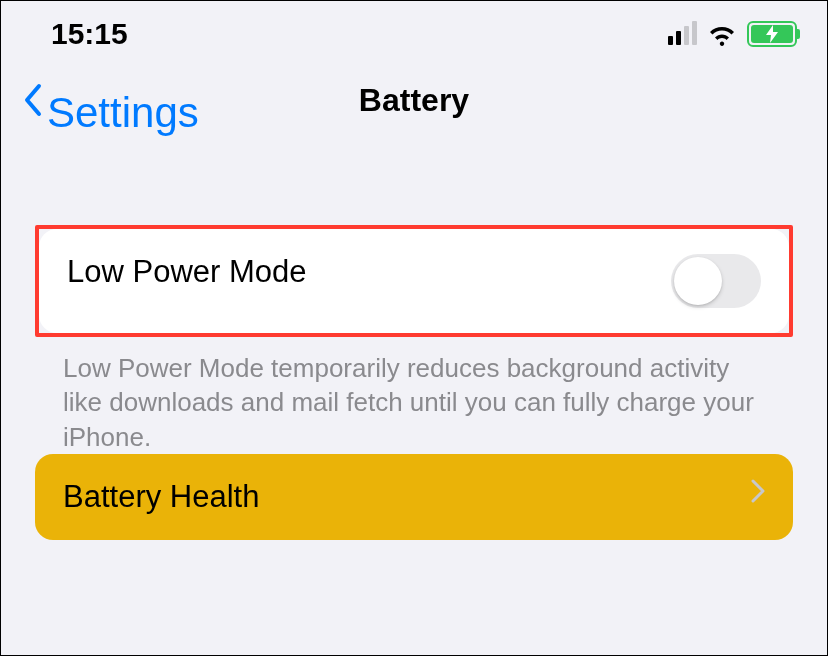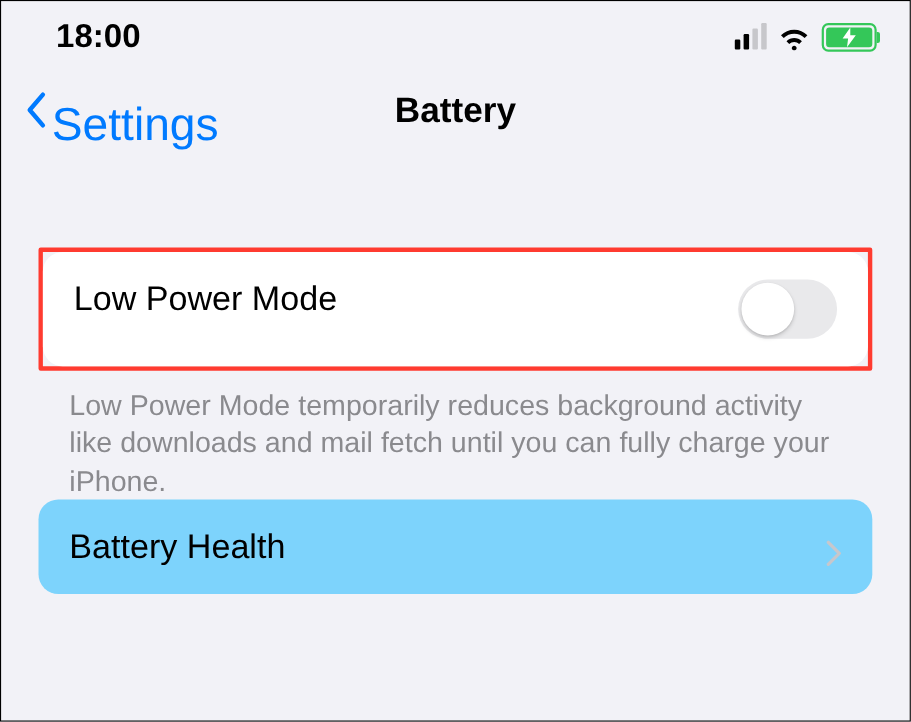--- a/index.html
+++ b/index.html
@@ -158,40 +158,40 @@
       border-radius: 50%;
       box-shadow: 0 2px 4px rgba(0,0,0,0.15), 0 1px 2px rgba(0,0,0,0.1);
     }
     .description {
       font-size: 26px;
       color: #8a8a8e;
       padding: 0 28px;
       line-height: 1.32;
     }
     .nav-row {
-      background: #7dd3fc;
+      background: #eab308;
       border-radius: 18px;
       padding: 25px 28px;
       display: flex;
-      align-items: flex-end;
+      align-items: flex-start;
       justify-content: space-between;
       cursor: pointer;
       gap: 27px;
     }
     .chevron-right svg {
       width: 14px;
       height: 24px;
       display: block;
     }
   </style>
 </head>
 <body>
 
 <div class="status-bar">
-  <div class="time">18:00</div>
+  <div class="time">15:15</div>
   <div class="status-icons">
     <div class="signal-bars">
       <div class="signal-bar signal-bar-1"></div>
       <div class="signal-bar signal-bar-2"></div>
       <div class="signal-bar signal-bar-3"></div>
       <div class="signal-bar signal-bar-4"></div>
     </div>
     <div class="wifi-icon">
       <svg viewBox="0 0 30 24" fill="none">
         <path d="M15 19.5 C16.2 19.5 17.2 20.5 17.2 21.7 C17.2 22.9 16.2 23.9 15 23.9 C13.8 23.9 12.8 22.9 12.8 21.7 C12.8 20.5 13.8 19.5 15 19.5 Z" fill="#000"></path>

